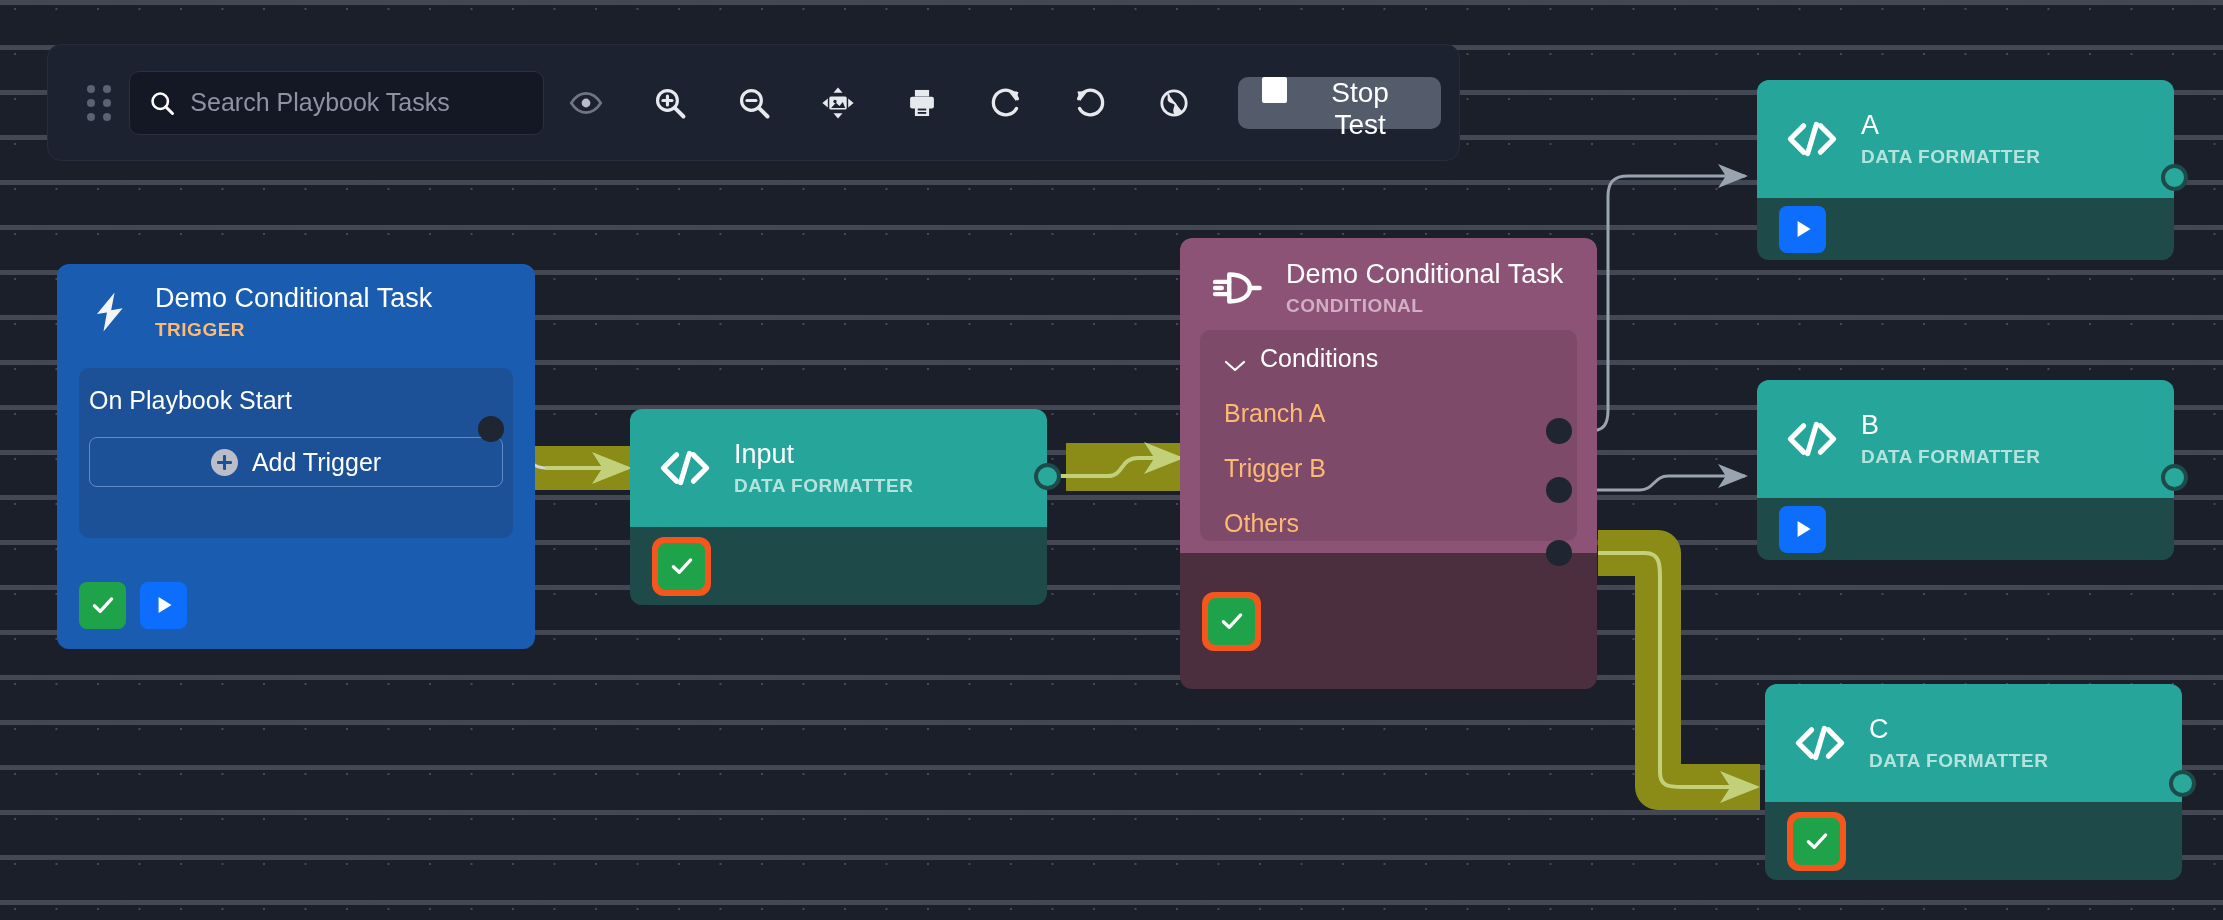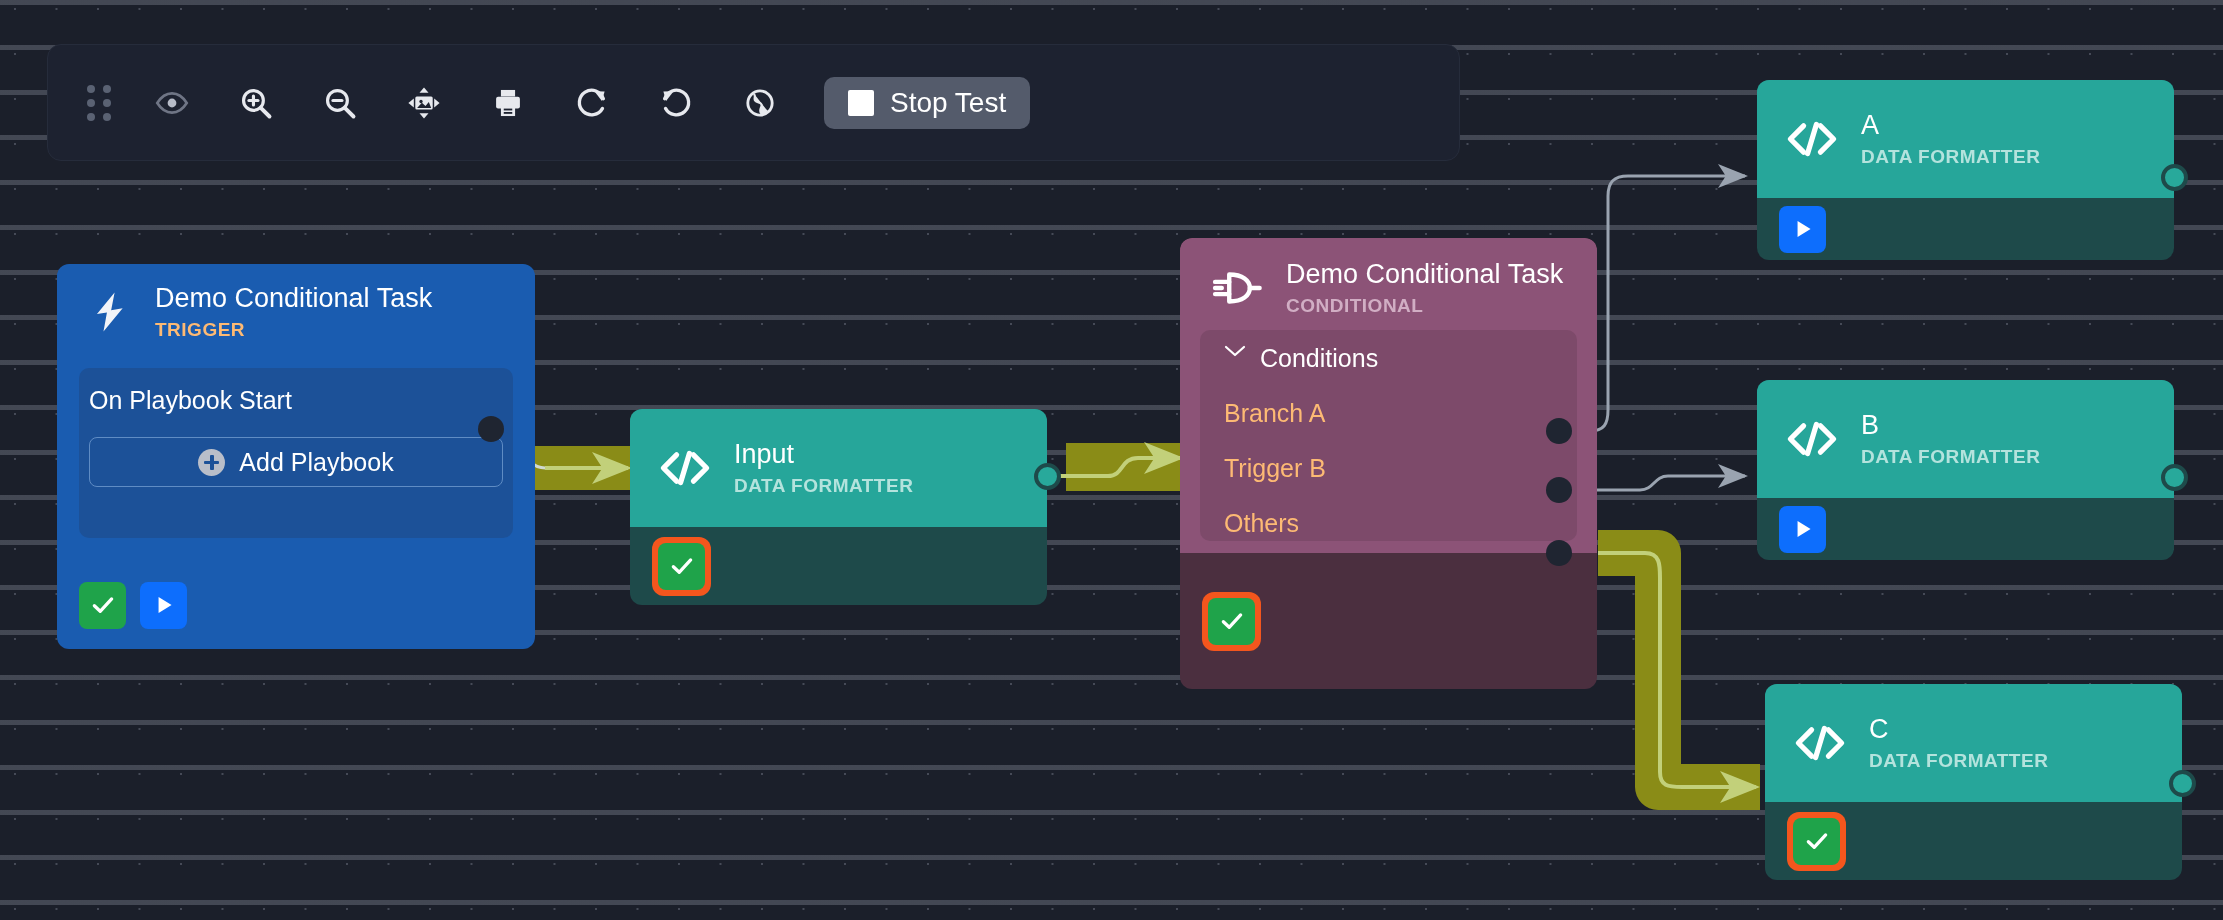--- a/index.html
+++ b/index.html
@@ -46,21 +46,21 @@
     width:422px;height:64px;background:#141824;border:1px solid #2a3040;border-radius:10px;
     display:flex;align-items:center;gap:14px;padding:0 18px;box-sizing:border-box;
   }
   .search-box .ph{color:#8d93a3;font-size:25px;white-space:nowrap;}
   .tool-icons{display:flex;align-items:center;}
   .tbtn{
     width:84px;height:70px;display:flex;align-items:center;justify-content:center;
     background:transparent;border:none;cursor:pointer;
   }
   .stop-btn{
-    margin-left:22px;height:52px;display:flex;align-items:center;gap:16px;
+    margin-left:22px;height:52px;display:flex;gap:16px;
     background:#545b6b;border:none;border-radius:10px;padding:0 24px;cursor:pointer;
   }
   .stop-btn .sq{width:26px;height:26px;background:#ffffff;border-radius:2px;display:block;}
   .stop-btn .lbl{color:#ffffff;font-size:28px;}
 
   
   .node{position:absolute;border-radius:12px;overflow:hidden;box-sizing:border-box;z-index:20;}
   .node-head{display:flex;align-items:center;gap:22px;box-sizing:border-box;}
   .node-title{color:#ffffff;font-size:27px;line-height:1.15;}
   .node-sub{font-size:19px;font-weight:bold;letter-spacing:.5px;line-height:1.2;margin-top:5px;}
@@ -98,21 +98,21 @@
 
   
   #node-cond{left:1180px;top:238px;width:417px;height:451px;background:#4b2f3f;}
   #node-cond .top{background:#8c5377;height:315px;border-radius:12px 12px 0 0;position:relative;}
   #node-cond .node-head{height:100px;padding-left:30px;}
   #node-cond .node-sub{color:#d1aec4;}
   .cond-panel{
     position:absolute;left:20px;top:92px;width:377px;height:211px;
     background:#7d4a6a;border-radius:10px;box-sizing:border-box;padding:14px 24px;
   }
-  .cond-head{display:flex;align-items:flex-start;gap:14px;color:#ffffff;font-size:25px;cursor:pointer;}
+  .cond-head{display:flex;align-items:flex-end;gap:14px;color:#ffffff;font-size:25px;cursor:pointer;}
   .cond-row{color:#fdba74;font-size:25px;margin-top:26px;position:relative;}
 
   
   .port{position:absolute;width:26px;height:26px;border-radius:50%;background:#1f2531;z-index:30;}
   .port-out-teal{
     position:absolute;width:27px;height:27px;border-radius:50%;
     background:#28a99b;border:4px solid #1e4a4a;box-sizing:border-box;z-index:30;
   }
 
   
@@ -167,20 +167,29 @@
 
   <div class="drag-handle">
     <i></i>
       <i></i>
       <i></i>
       <i></i>
       <i></i>
       <i></i>
   </div>
 
+  <div class="search-box">
+    <span>
+      <svg width="28" height="28" viewBox="0 0 24 24">
+        <circle cx="10.5" cy="10.5" r="6.6" fill="none" stroke="#ffffff" stroke-width="2.2"></circle>
+        <line x1="15.4" y1="15.4" x2="21" y2="21" stroke="#ffffff" stroke-width="2.6" stroke-linecap="round"></line>
+      </svg>
+    </span>
+    <span class="ph">Search Playbook Tasks</span>
+  </div>
 
   <div class="tool-icons">
     <button class="tbtn">
       <svg width="34" height="34" viewBox="0 0 24 24">
         <path d="M1.6 12 C5 6.6 9 5.2 12 5.2 C15 5.2 19 6.6 22.4 12 C19 17.4 15 18.8 12 18.8 C9 18.8 5 17.4 1.6 12 Z" fill="none" stroke="#6f7585" stroke-width="1.9"></path>
         <circle cx="12" cy="12" r="3.1" fill="#b7bcc8"></circle>
       </svg>
     </button>
     <button class="tbtn">
       <svg width="36" height="36" viewBox="0 0 24 24">
@@ -253,21 +262,21 @@
     <span>
       <div class="node-title">Demo Conditional Task</div>
       <div class="node-sub">TRIGGER</div>
     </span>
   </div>
 
   <div class="trigger-panel">
     <div class="row">On Playbook Start</div>
     <div class="add-trigger">
       <span class="plus-circle"></span>
-      <span class="lbl">Add Playbook</span>
+      <span class="lbl">Add Trigger</span>
     </div>
   </div>
 
   <div class="node-footer" style="height:88px;">
     <div class="btn-sq btn-green">
       <svg width="28" height="28" viewBox="0 0 24 24">
           <path d="M4.6 12.6 L9.6 17.4 L19.4 6.8" fill="none" stroke="#fff" stroke-width="2.8" stroke-linecap="round" stroke-linejoin="round"></path>
         </svg>
     </div>
     <div class="btn-sq btn-blue">

